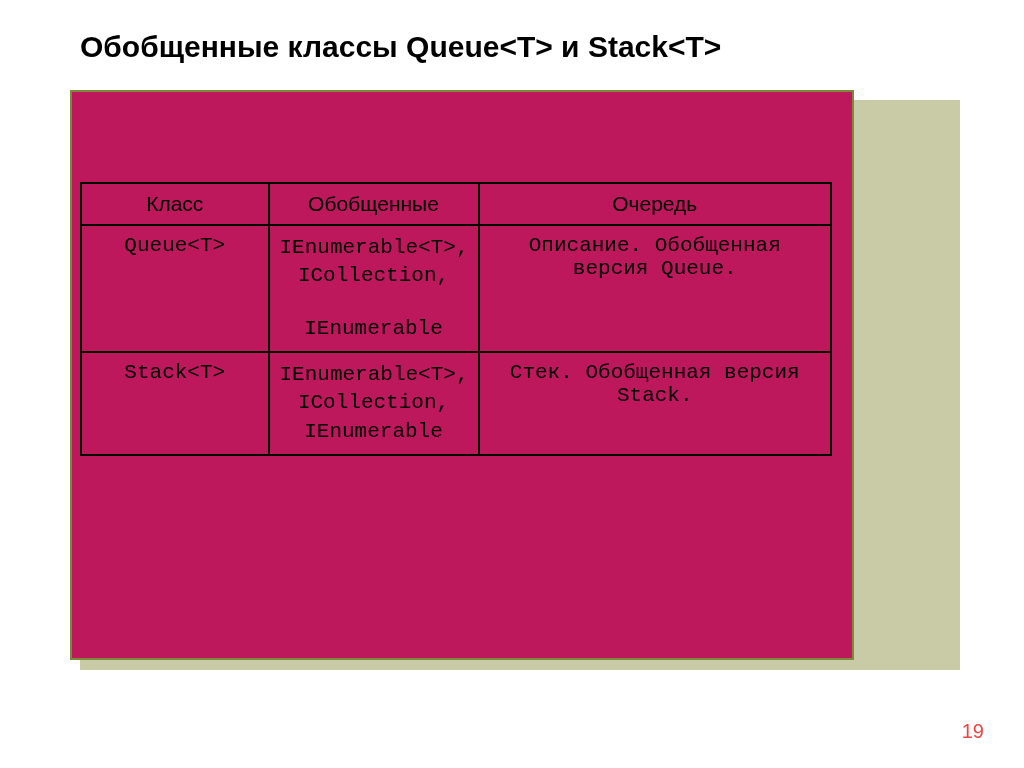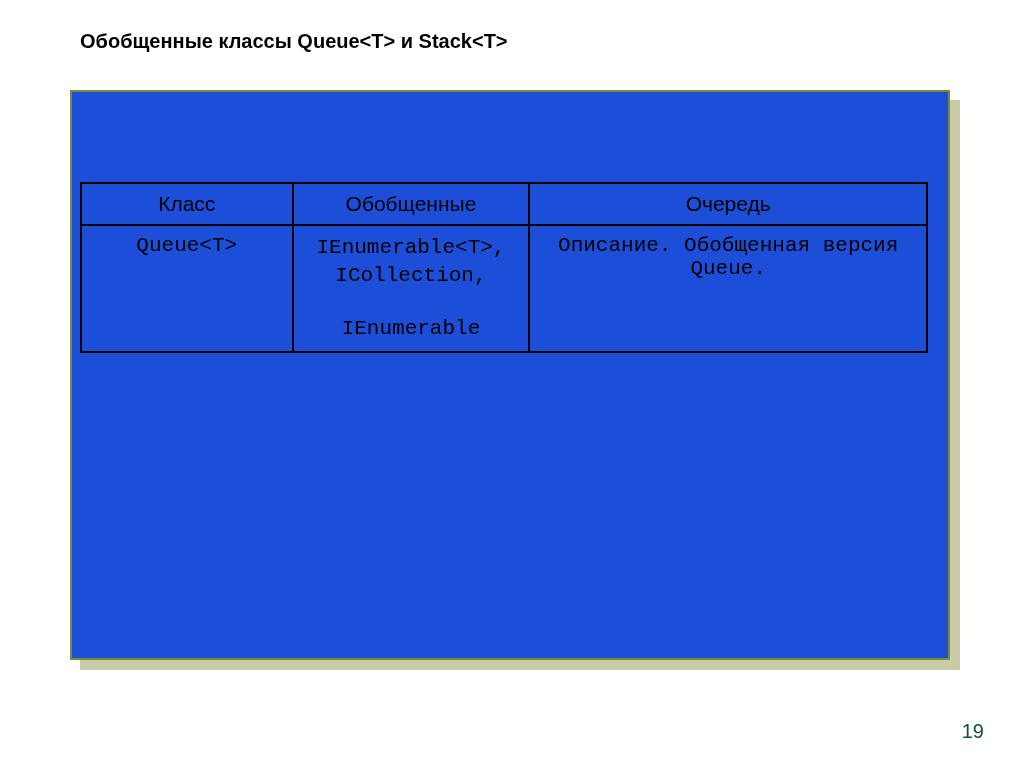--- a/index.html
+++ b/index.html
@@ -12,40 +12,40 @@
     font-family: Arial, Helvetica, sans-serif;
     position: relative;
   }
   .slide {
     width: 1024px;
     height: 768px;
     position: relative;
     padding: 30px 60px 40px 60px;
   }
   .title {
-    font-size: 20px;
+    font-size: 30px;
     font-weight: bold;
     color: #000;
     margin: 0 0 30px 20px;
   }
   .panel-shadow {
     position: absolute;
     left: 80px;
     top: 100px;
     width: 880px;
     height: 570px;
     background: #c9caa6;
   }
   .panel {
     position: absolute;
     left: 70px;
     top: 90px;
-    width: 880px;
+    width: 784px;
     height: 570px;
-    background: #1d4ed8;
+    background: #be185d;
     border: 2px solid #7a8a3a;
     padding: 90px 20px 20px 8px;
   }
   table.data {
     width: 100%;
     border-collapse: collapse;
     table-layout: fixed;
   }
   table.data th, table.data td {
     border: 2px solid #000;
@@ -66,21 +66,21 @@
   .col0 { width: 25%; }
   .col1 { width: 28%; }
   .col2 { width: 47%; }
   .iface-block { line-height: 1.35; }
   .iface-gap { margin-top: 24px; display:block; }
   .page-number {
     position: absolute;
     right: 40px;
     bottom: 25px;
     font-size: 20px;
-    color: #14532d;
+    color: #ef4444;
   }
 </style>
 </head>
 <body>
 
 <div class="slide">
   <h1 class="title">Обобщенные классы Queue&lt;T&gt; и Stack&lt;T&gt;</h1>
 
   <div class="panel-shadow"></div>
   <div class="panel">
@@ -101,18 +101,28 @@
         <tr>
           <td>Queue&lt;T&gt;</td>
           <td>
             <div class="iface-block">
               <span>IEnumerable&lt;T&gt;, ICollection,</span>
               <span class="iface-gap">IEnumerable</span>
             </div>
           </td>
           <td>Описание. Обобщенная версия Queue.</td>
         </tr>
+        <tr>
+          <td>Stack&lt;T&gt;</td>
+          <td>
+            <div class="iface-block">
+              <span>IEnumerable&lt;T&gt;, ICollection, IEnumerable</span>
+              <span></span>
+            </div>
+          </td>
+          <td>Стек. Обобщенная версия Stack.</td>
+        </tr>
       </tbody>
     </table>
   </div>
 
   <div class="page-number">19</div>
 </div>
 
 </body></html>

